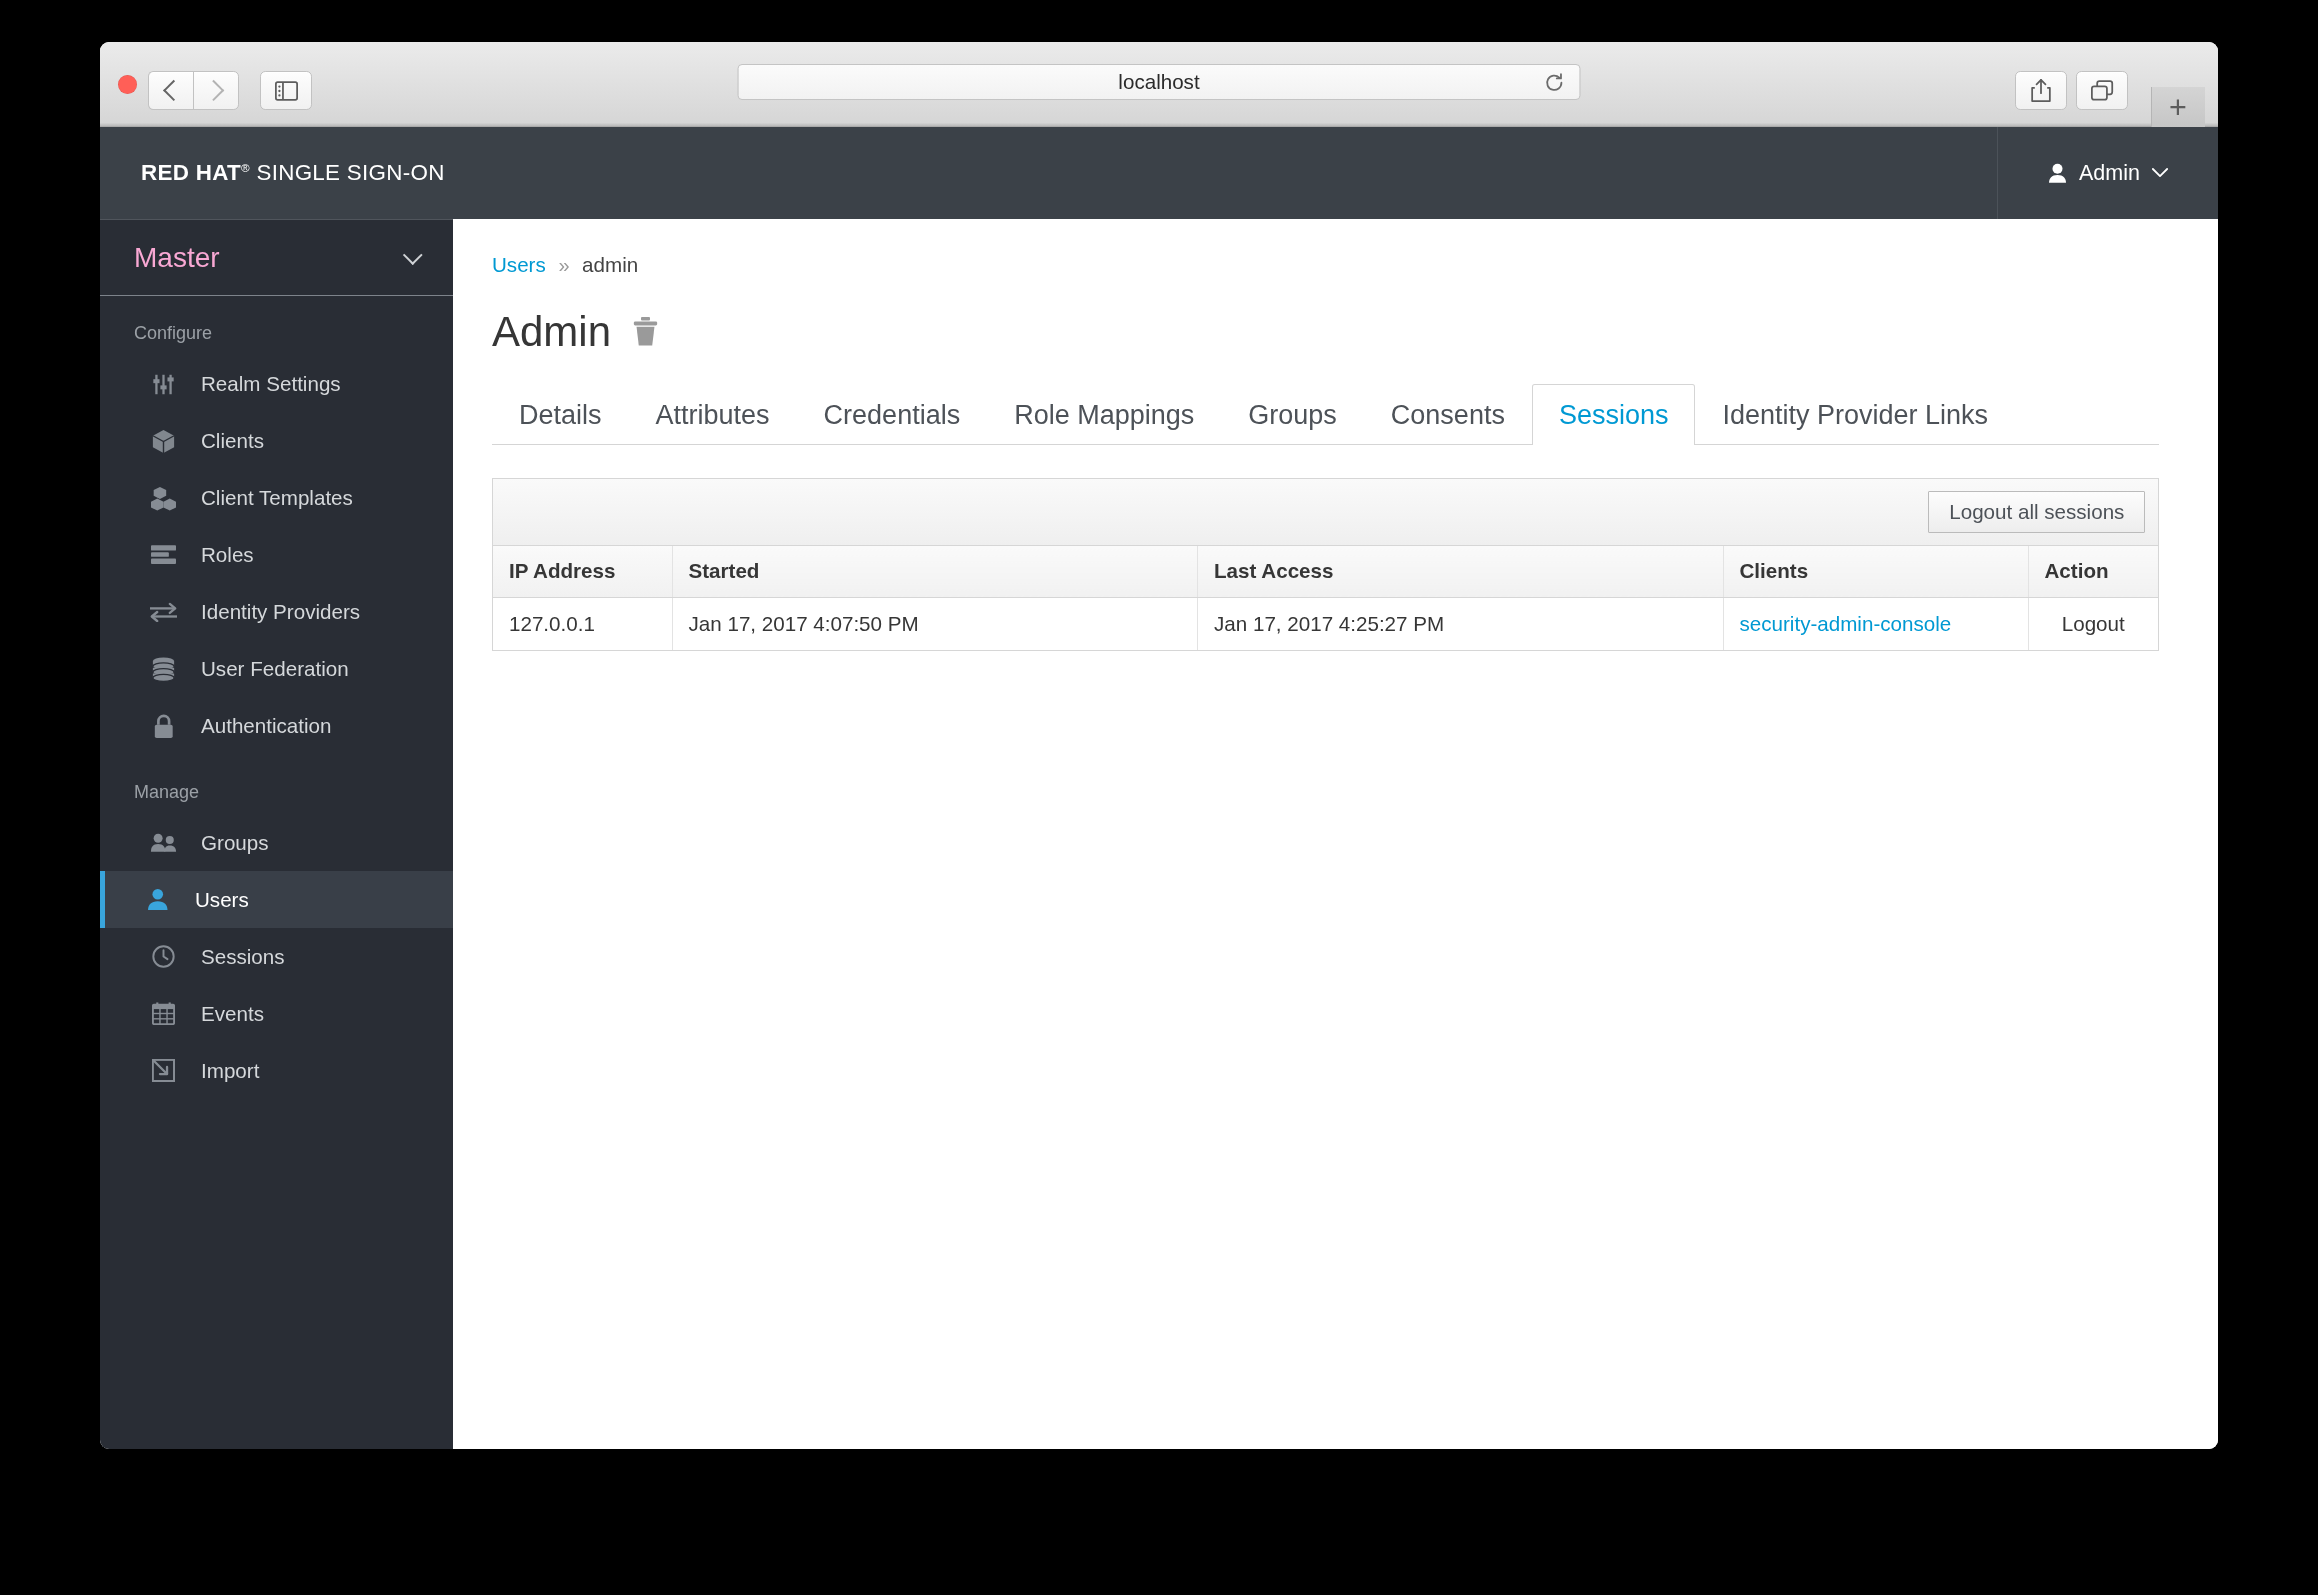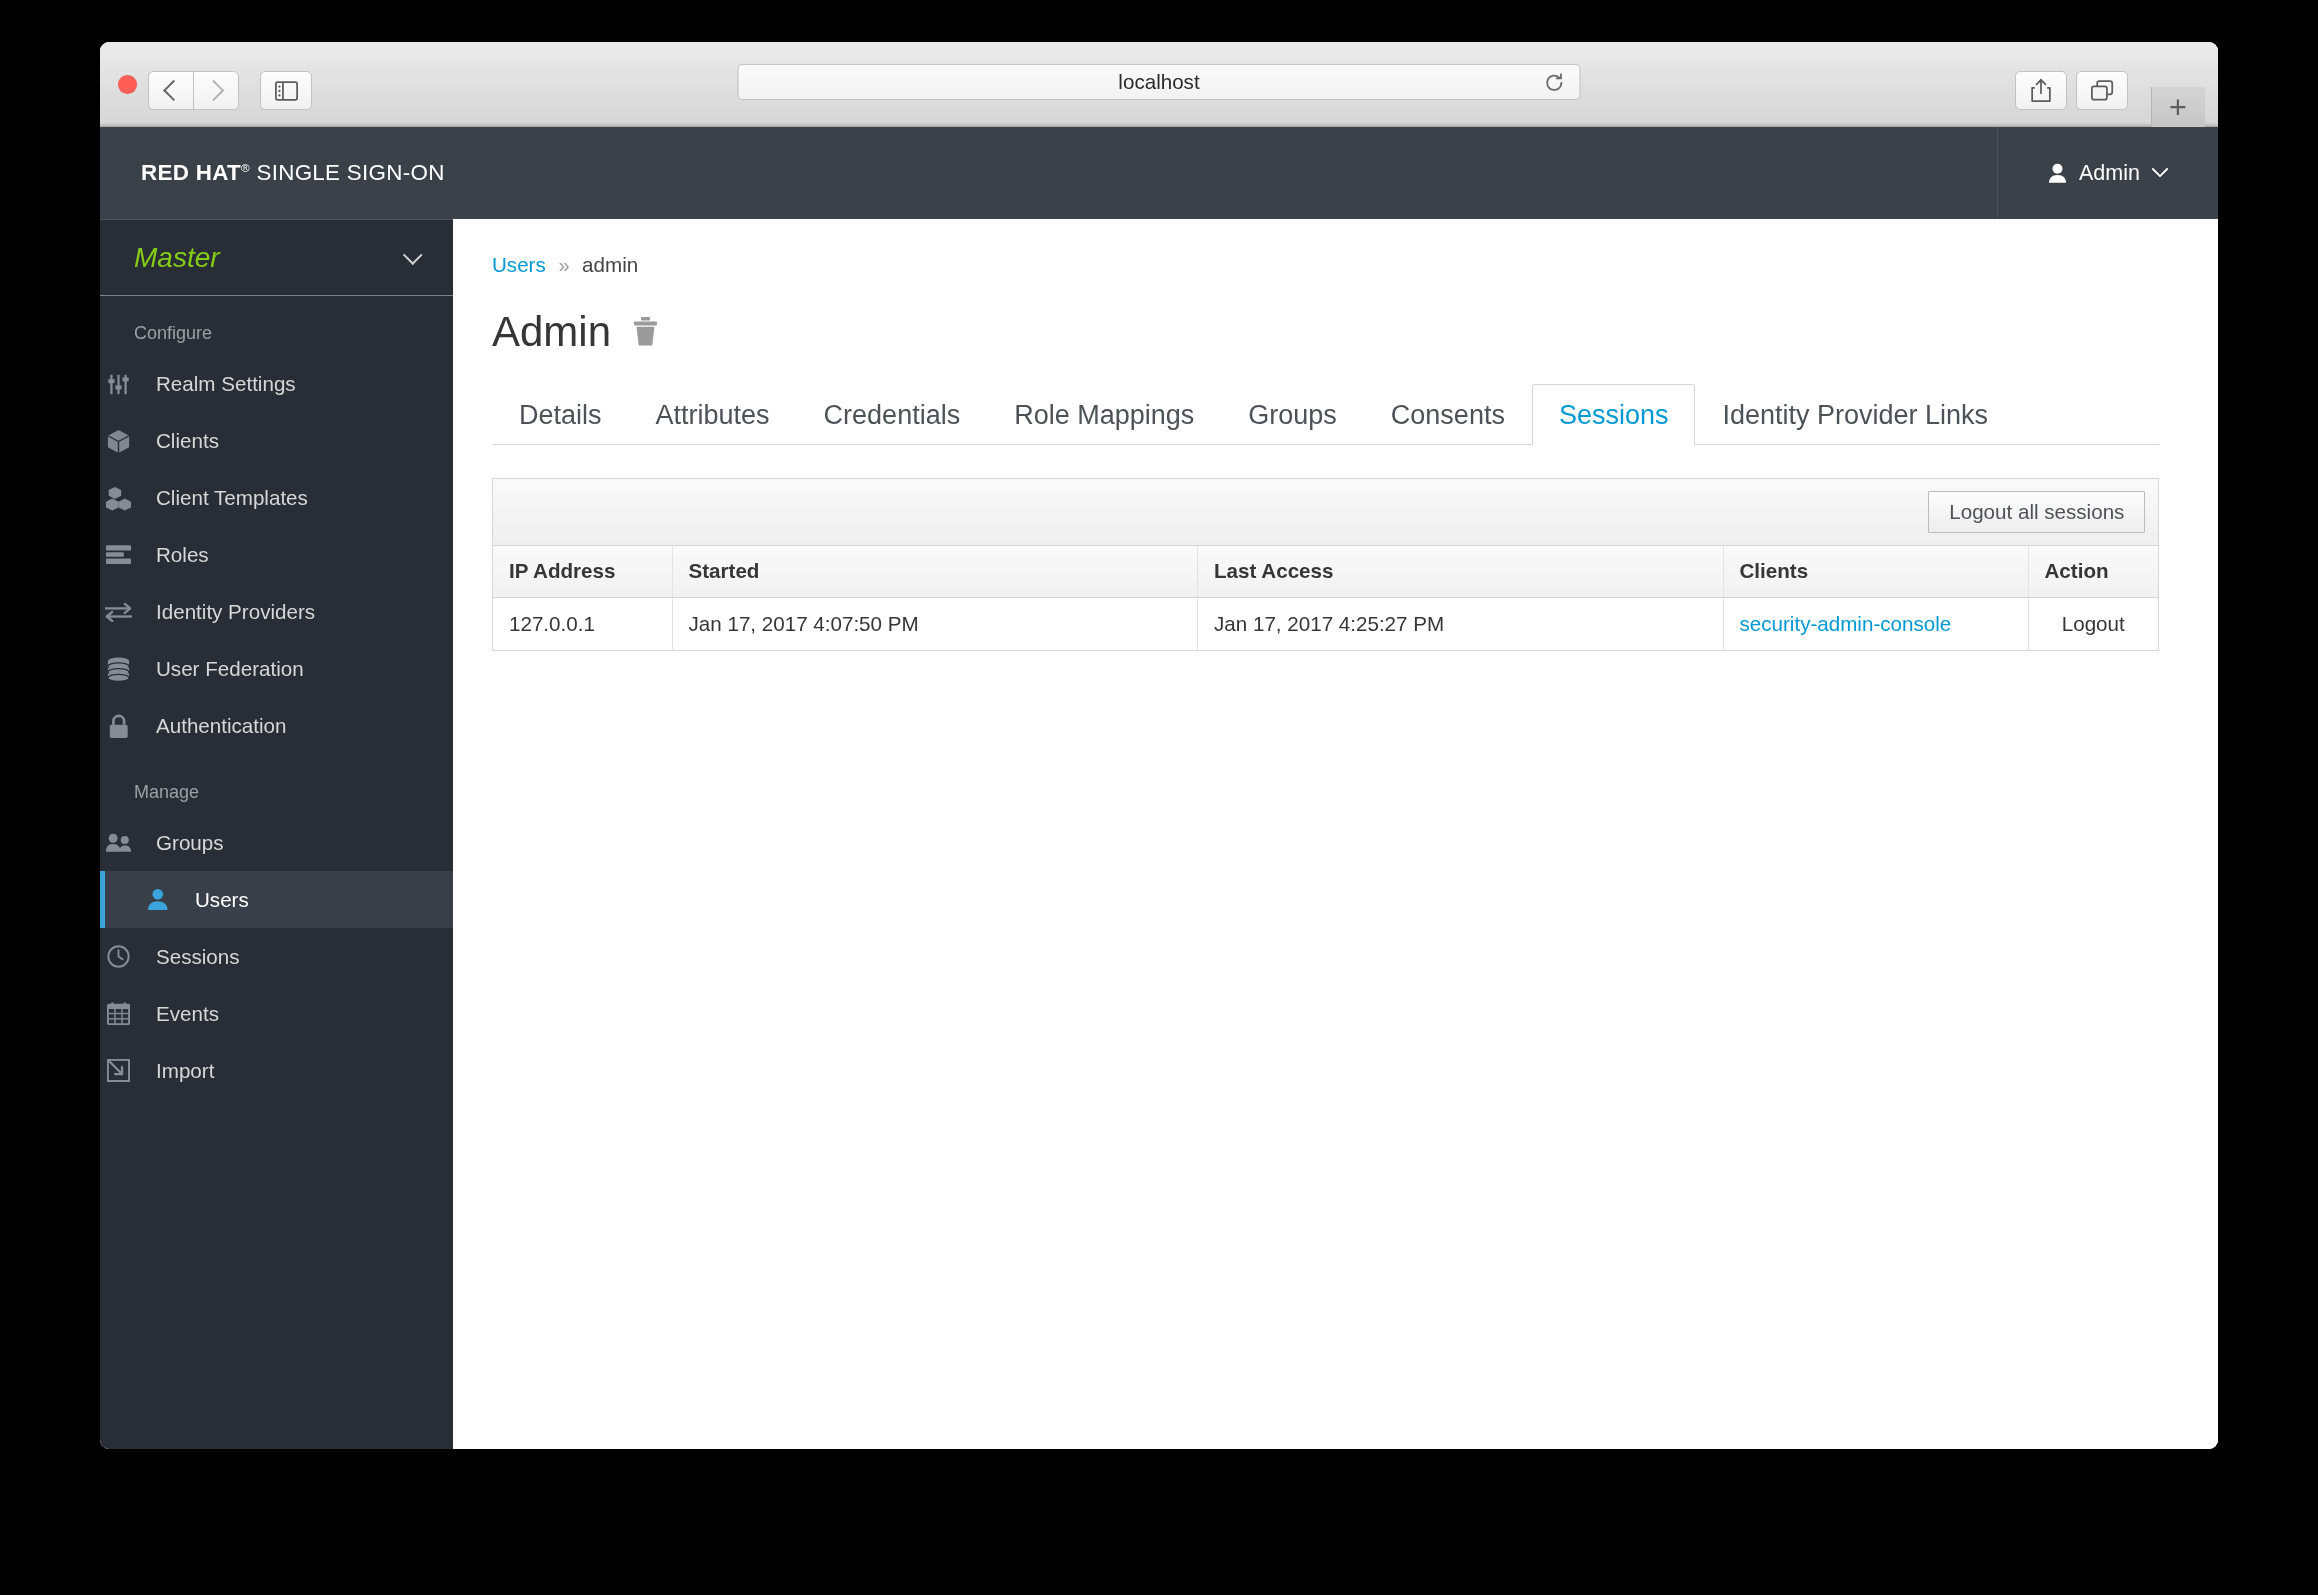--- a/index.html
+++ b/index.html
@@ -109,30 +109,31 @@
     background: #292d35;
     flex: 0 0 353px;
     border-top: 0.9px solid #50555c;
   }
   .realm {
     height: 76px;
     display: flex; align-items: center; justify-content: space-between;
     padding: 0 34px 0 34px;
     border-bottom: 0.9px solid #7d838b;
   }
-  .realm-name { color: #84cc16; font-size: 28px; font-weight: 400; font-style: italic; }
+  .realm-name { color: #f9a8d4; font-size: 28px; font-weight: 400; }
   .realm-chev { width: 13.5px; height: 13.5px; border: solid #cfd2d6; border-width: 0 2.7px 2.7px 0; transform: rotate(45deg); margin-top: -6.3px; }
 
   .nav-section-label {
     color: #9ba0a6; font-size: 18px;
     padding: 27px 0 11.7px 34px;
   }
   .nav-item {
     display: flex; align-items: center;
     height: 57px;
+    padding-left: 45px;
     color: #d5d8db;
     font-size: 20.6px;
     border-left: 5.4px solid transparent;
     cursor: default;
   }
   .nav-item .nav-icon {
     width: 27px; height: 27px;
     margin-right: 24px;
     display: flex; align-items: center; justify-content: center;
     color: #868c94;

